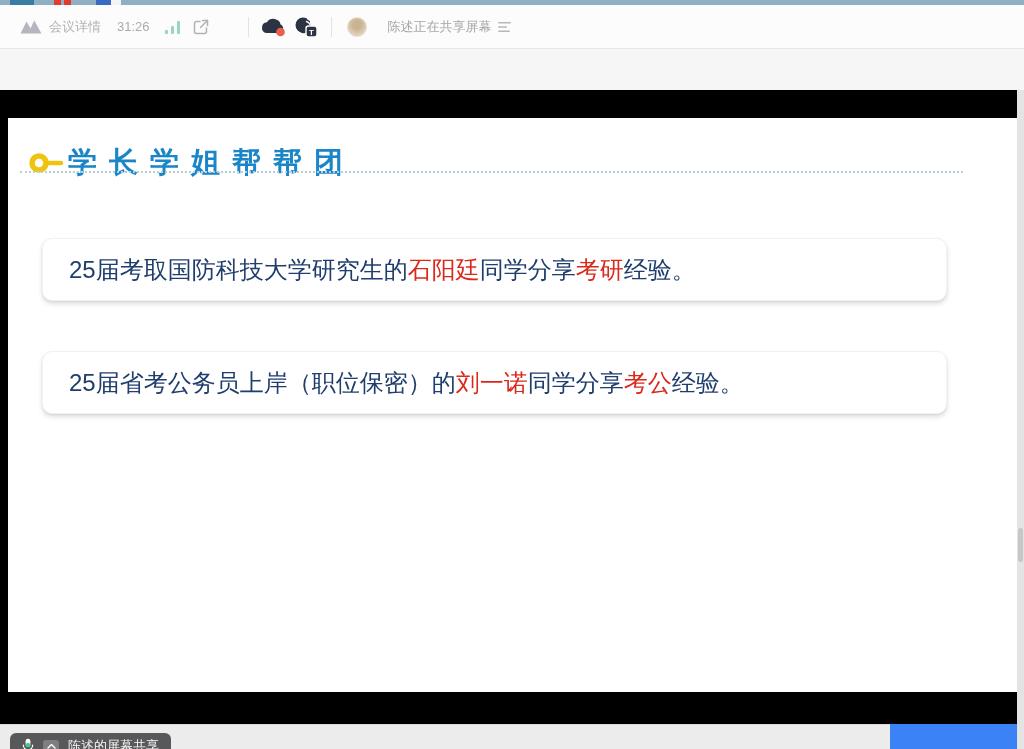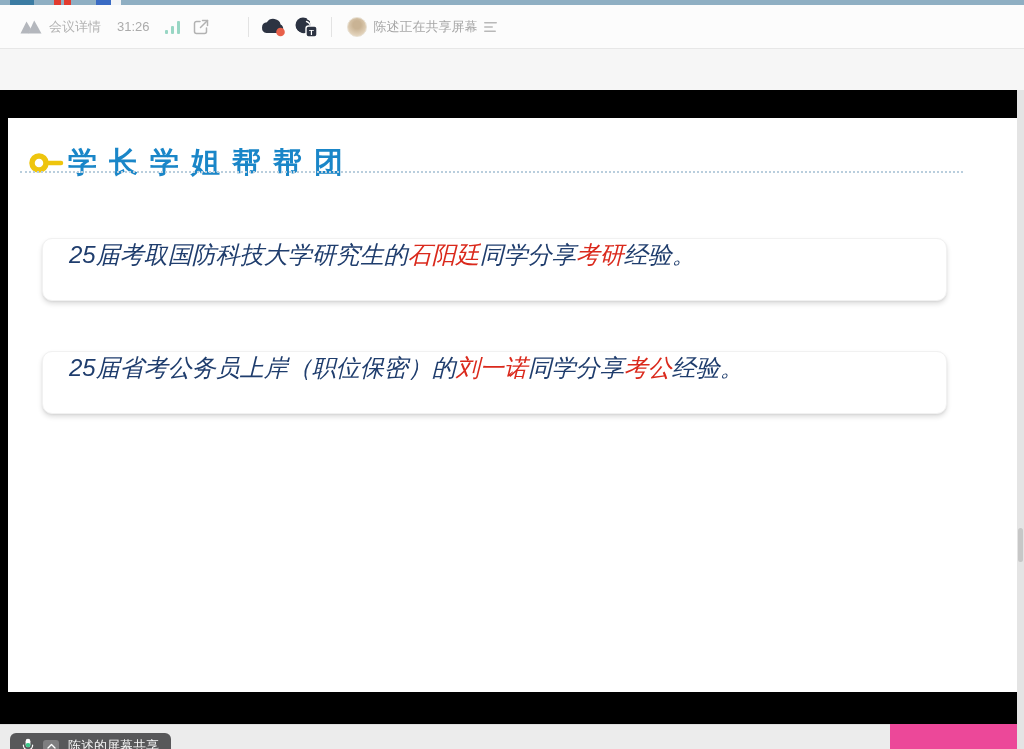--- a/index.html
+++ b/index.html
@@ -1,18 +1,18 @@
 <!DOCTYPE html>
 <html style="--title: #1a86c8; --key-icon: #eec50e; --card-text: #1f3d6d; --highlight: #da291c; --signal: #98d6c4; --dark-icon: #2c3342; --badge-dot: #e8604a;"><head>
 <meta charset="utf-8">
 <style>
   html,body{margin:0;padding:0;background:#ddd;}
   #screen{
     position:relative;width:1024px;height:749px;overflow:hidden;
-    background:#ec4899;font-family:"Liberation Sans",sans-serif;
+    background:#3b82f6;font-family:"Liberation Sans",sans-serif;
     -webkit-font-smoothing:antialiased;
   }
   
   .top-strip{position:absolute;left:0;top:0;width:1024px;height:5px;}
   .strip-seg{position:absolute;top:0;height:100%;}
   
   .toolbar{
     position:absolute;left:0;top:5px;width:1024px;height:44px;background:#fcfcfc;
     border-bottom:1px solid #e7e7e7;display:flex;align-items:center;box-sizing:border-box;
   }
@@ -36,22 +36,22 @@
   .slide-title{
     margin:16px;font-size:29px;font-weight:bold;color:var(--title,#1a86c8);
     letter-spacing:12px;line-height:1.1;white-space:nowrap;
   }
   .dotted-rule{position:absolute;left:20px;top:53px;width:943px;height:0;
     border-top:2px dotted #b9cedd;}
   .card{
     position:absolute;left:42px;width:905px;height:63px;background:#fff;
     border:1px solid #f1f1f1;border-radius:10px;box-sizing:border-box;
     box-shadow:0 3px 5px rgba(0,0,0,0.13),0 1px 2px rgba(0,0,0,0.06);
-    display:flex;align-items:flex-start;padding-left:26px;
-    font-size:24px;color:var(--card-text,#1f3d6d);white-space:nowrap;font-style:italic;
+    display:flex;align-items:center;padding-left:26px;
+    font-size:24px;color:var(--card-text,#1f3d6d);white-space:nowrap;
   }
   .card .em{color:var(--highlight,#da291c);}
   .card1{top:120px;}
   .card2{top:233px;}
   
   .right-strip{position:absolute;left:1017px;top:90px;width:7px;height:659px;background:#e4e4e4;}
   .right-thumb{position:absolute;left:1px;top:438px;width:5px;height:34px;background:#c7c7c7;border-radius:3px;}
   
   .bottom-strip{position:absolute;left:0;top:724px;width:890px;height:25px;background:#ececec;
     border-top:1px solid #dddddd;box-sizing:border-box;}
@@ -113,21 +113,21 @@
         <path d="M2 9 a8 8 0 0 1 14 -4 l-2 11 a8 8 0 0 1 -12 -7 Z" fill="var(--dark-icon,#2c3342)"></path>
         <circle cx="9" cy="9" r="7.5" fill="var(--dark-icon,#2c3342)"></circle>
         <path d="M12.5 5.5 a5 5 0 0 1 3.5 3" fill="none" stroke="#fcfcfc" stroke-width="1.4" stroke-linecap="round"></path>
         <path d="M13.5 2.8 a8 8 0 0 1 5.2 4.6" fill="none" stroke="#fcfcfc" stroke-width="1.4" stroke-linecap="round"></path>
         <rect x="12" y="10" width="11" height="11" rx="2.5" fill="var(--dark-icon,#2c3342)" stroke="#fcfcfc" stroke-width="1.4"></rect>
         <text x="17.5" y="18.6" text-anchor="middle" font-size="8" font-weight="bold" fill="#ffffff" font-family="Liberation Sans, sans-serif">T</text>
       </svg>
     </span>
     <span class="tb-divider" style="margin-left:12px"></span>
     <span class="avatar" style="margin-left:15px"></span>
-    <span class="tb-label" style="margin-left:7px;color:#a6a6a6">陈述正在共享屏幕</span>
+    <span class="tb-label" style="margin-left:21px;color:#a6a6a6">陈述正在共享屏幕</span>
     <span class="icon-btn" style="margin-left:6px">
       <svg width="15" height="12" viewBox="0 0 15 12">
         <rect x="0" y="1" width="13" height="1.6" rx="0.8" fill="#b8b8b8"></rect>
         <rect x="0" y="5.2" width="9" height="1.6" rx="0.8" fill="#b8b8b8"></rect>
         <rect x="0" y="9.4" width="12" height="1.6" rx="0.8" fill="#b8b8b8"></rect>
       </svg>
     </span>
   </header>
 
   <div class="gray-gap"></div>

